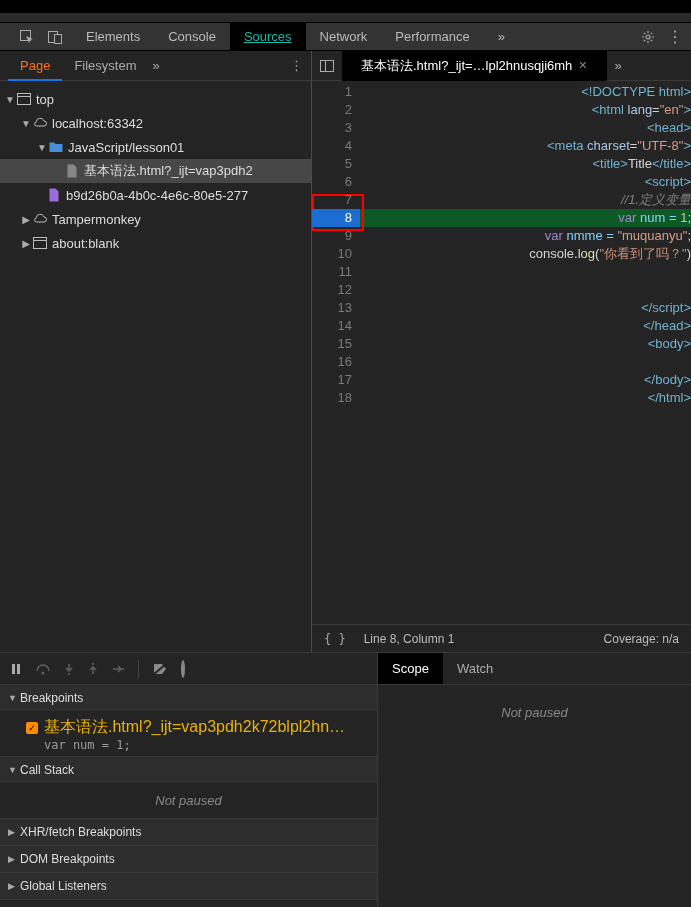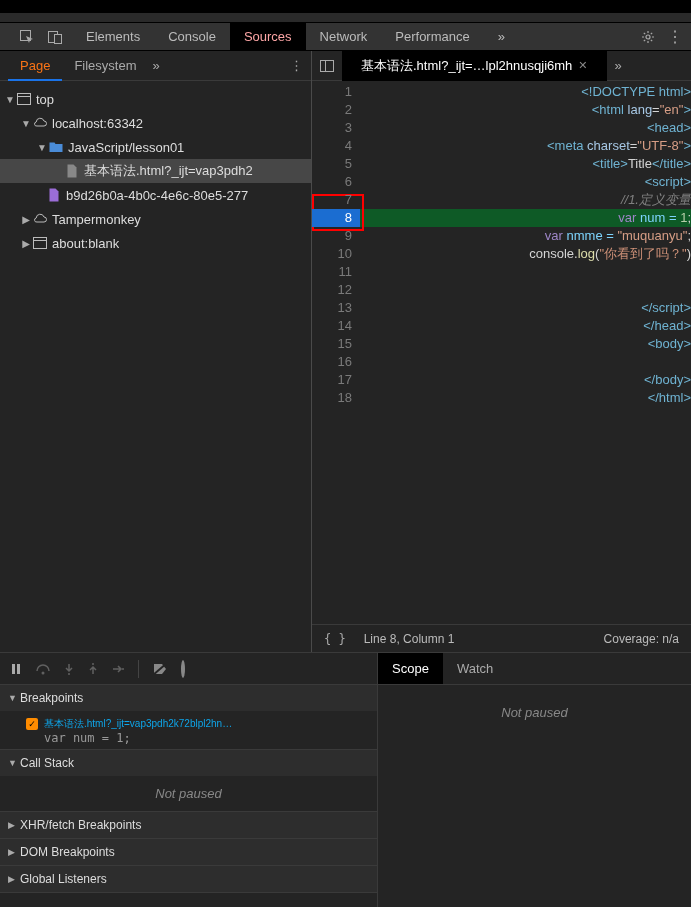--- a/index.html
+++ b/index.html
@@ -3,21 +3,21 @@
 <meta charset="utf-8">
 <style>
 * { margin: 0; padding: 0; box-sizing: border-box; font-family: "Segoe UI", Arial, sans-serif; }
 body { background: #000; color: #ccc; width: 691px; height: 907px; overflow: hidden; font-size: 13px; }
 .window { background: #242424; height: 100%; display: flex; flex-direction: column; margin-top: 13px; }
 .top-bar { height: 10px; background: #2a2a2a; border-bottom: 1px solid #000; }
 
 .main-tabs { display: flex; align-items: center; height: 28px; background: #333333; border-bottom: 1px solid #000; padding-left: 10px; }
 .tool-icons { display: flex; gap: 14px; padding: 0 10px; }
 .tab { padding: 0 14px; height: 28px; display: flex; align-items: center; color: #bbb; font-size: 13px; cursor: pointer; }
-.tab.active { background: #000; color: #fca5a5; }
+.tab.active { background: #000; color: #14b8a6; text-decoration: underline; }
 .spacer { flex: 1; }
 .right-icons { display: flex; gap: 12px; padding-right: 8px; align-items: center; }
 
 .mid { flex: 1; display: flex; flex-direction: column; min-height: 0; }
 .row1 { flex: 1; display: flex; min-height: 0; }
 
 .left-pane { width: 312px; display: flex; flex-direction: column; border-right: 1px solid #4a4a4a; }
 .sub-tabs { display: flex; align-items: center; height: 30px; background: #242424; border-bottom: 1px solid #3a3a3a; padding-left: 8px; }
 .sub-tab { padding: 0 12px; height: 30px; display: flex; align-items: center; color: #aaa; cursor: pointer; }
 .sub-tab.active { color: #f97316; border-bottom: 2px solid #1a73e8; margin-bottom: -1px; }
@@ -72,21 +72,21 @@
 .dc-sep { width: 1px; height: 18px; background: #444; }
 .dc-circle { width: 14px; height: 14px; border-radius: 50%; border: 2px solid #888; }
 
 .sect { border-bottom: 1px solid #3a3a3a; }
 .sect-h { height: 26px; display: flex; align-items: center; padding: 0 8px; background: #2d2d2d; color: #ddd; font-size: 12px; cursor: pointer; }
 .sect-h .arr { width: 12px; font-size: 9px; color: #aaa; }
 .sect-body { padding: 4px 0; }
 .bp-item { padding: 2px 10px 0 26px; }
 .bp-row1 { display: flex; align-items: center; gap: 6px; }
 .bp-check { width: 12px; height: 12px; background: #ff8c00; border-radius: 2px; display: inline-flex; align-items: center; justify-content: center; color: #000; font-size: 9px; }
-.bp-label { color: #0ea5e9; font-size: 10px; white-space: nowrap; overflow: hidden; text-overflow: ellipsis; }
+.bp-label { color: #eab308; font-size: 16px; white-space: nowrap; overflow: hidden; text-overflow: ellipsis; }
 .bp-code { padding-left: 18px; font-family: Consolas, monospace; color: #999; font-size: 12px; }
 .not-paused { text-align: center; color: #888; font-style: italic; padding: 10px 0; font-size: 13px; }
 
 .debug-right { flex: 1; background: #242424; display: flex; flex-direction: column; }
 .scope-tabs { display: flex; height: 32px; border-bottom: 1px solid #3a3a3a; }
 .scope-tab { padding: 0 14px; display: flex; align-items: center; color: #aaa; cursor: pointer; }
 .scope-tab.active { background: #000; color: #fff; }
 .scope-body { flex: 1; display: flex; align-items: flex-start; justify-content: center; padding-top: 20px; color: #888; font-style: italic; }
 
 svg { display: block; }

